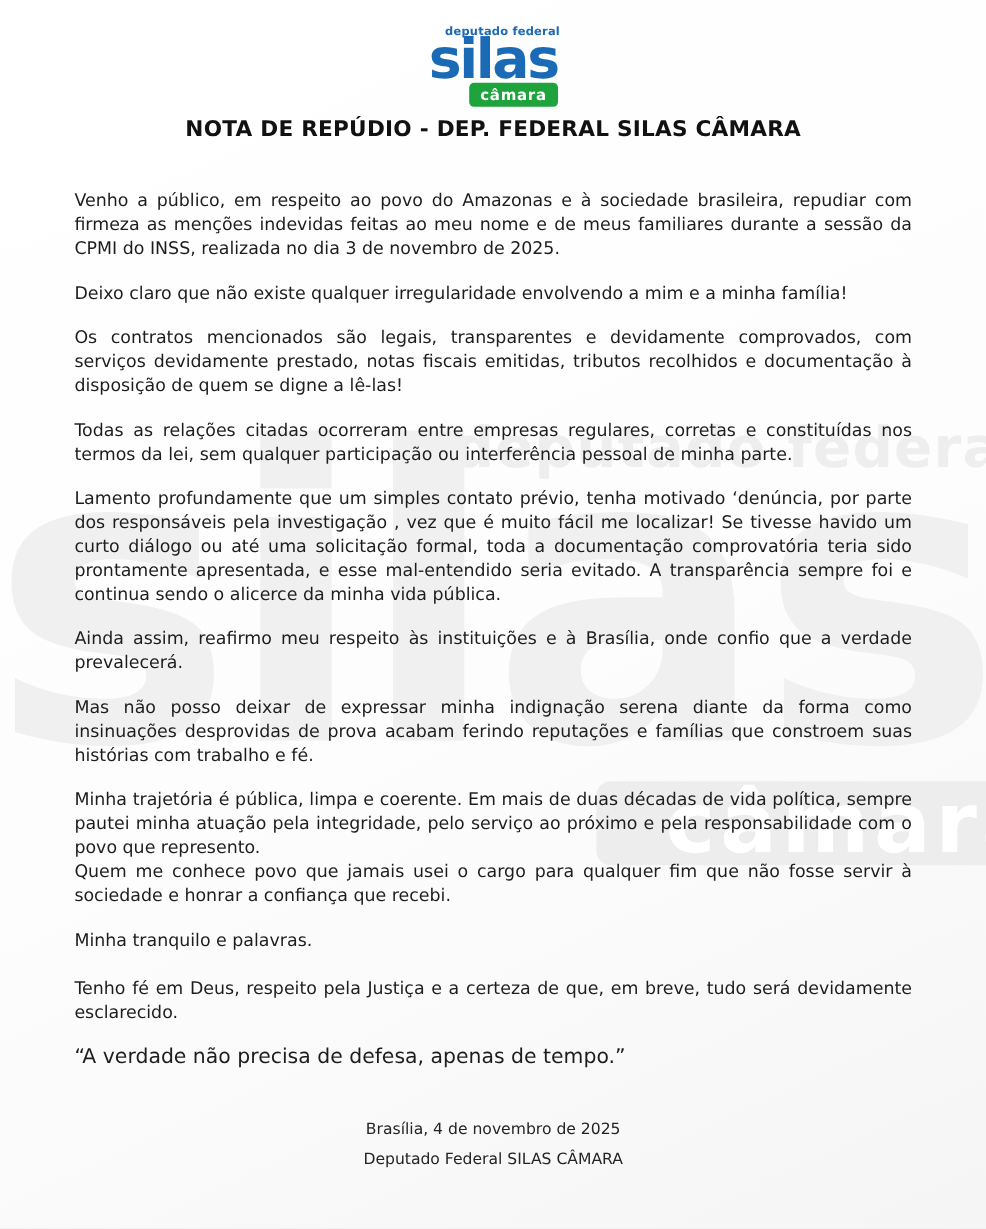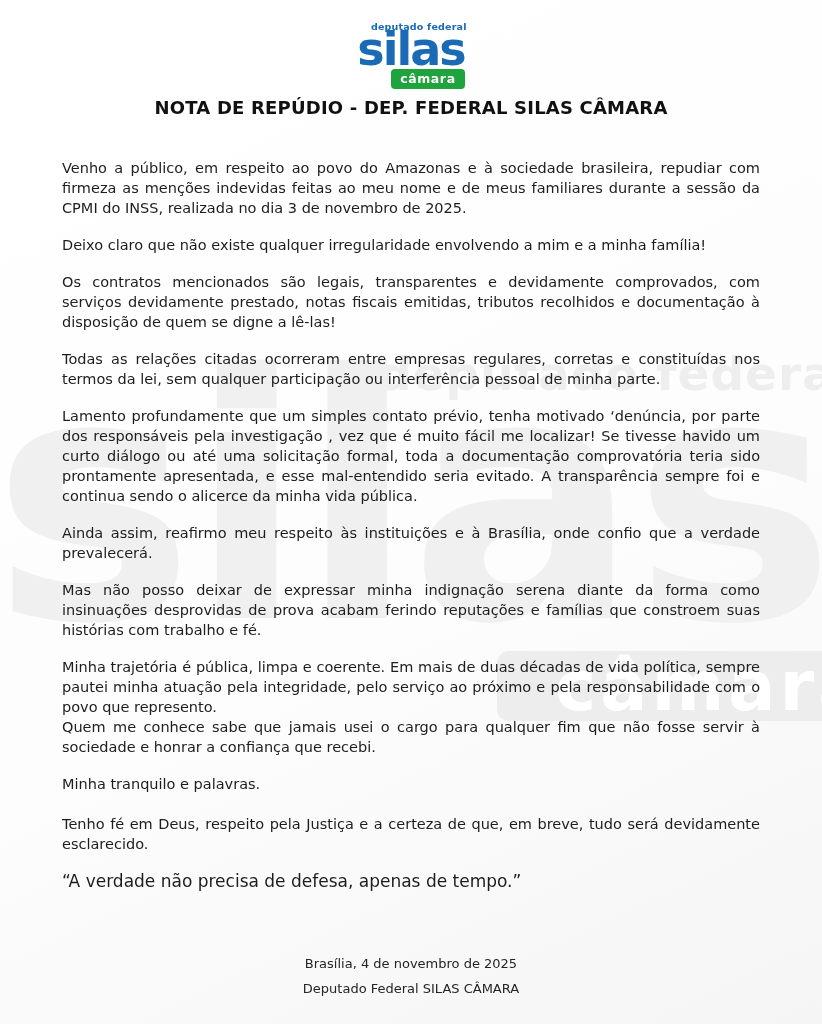--- a/index.html
+++ b/index.html
@@ -61,21 +61,21 @@
   }
   .bodytext{
     margin-top:40px;font-size:14.5px;line-height:20px;text-align:justify;
   }
   .bodytext p{margin:0 0 17px;}
   .bodytext b,.quote b{font-weight:400;}
   .quote{
     margin:0;font-size:17px;line-height:20px;
   }
   .footer{
-    margin-top:60px;text-align:center;
+    margin-top:38px;text-align:center;
     font-size:13px;line-height:25px;color:#242424;
   }
 </style>
 </head>
 <body>
 
 <div class="page">
 
   <div class="wm" aria-hidden="true">
     <div class="wm-tagline">deputado federal</div>
@@ -98,21 +98,21 @@
     <h1 class="title">NOTA DE REPÚDIO - DEP. FEDERAL SILAS CÂMARA</h1>
 
     <main class="bodytext">
         <p><span>Venho a público, em respeito ao povo do Amazonas e à sociedade brasileira, repudiar com firmeza as menções indevidas feitas ao meu nome e de meus familiares durante a sessão da CPMI do INSS, realizada no dia </span><b>3 de novembro de 2025.</b></p>
         <p><span>Deixo claro que não existe qualquer irregularidade envolvendo a mim e a minha família!</span></p>
         <p><span>Os contratos mencionados são legais, transparentes e devidamente comprovados, com serviços devidamente prestado, notas fiscais emitidas, tributos recolhidos e documentação à disposição de quem se digne a lê-las!</span></p>
         <p><span>Todas as relações citadas ocorreram entre empresas regulares, corretas e constituídas nos termos da lei, sem qualquer participação ou interferência pessoal de minha parte.</span></p>
         <p><span>Lamento profundamente que um simples contato prévio, tenha motivado ‘denúncia, por parte dos responsáveis pela investigação , vez que é muito fácil me localizar! Se tivesse havido um curto diálogo ou até uma solicitação formal, </span><b>toda a documentação comprovatória teria sido prontamente apresentada,</b><span> e </span><b>esse mal-entendido seria evitado.</b><span> A transparência sempre foi e continua sendo o alicerce da minha vida pública.</span></p>
         <p><span>Ainda assim, </span><b>reafirmo meu respeito às instituições e à Brasília</b><span>, onde confio que a verdade prevalecerá.</span></p>
         <p><span>Mas não posso deixar de </span><b>expressar minha indignação serena</b><span> diante da forma como </span><b>insinuações desprovidas de prova</b><span> acabam </span><b>ferindo reputações e famílias</b><span> que constroem suas histórias com trabalho e fé.</span></p>
-        <p><span>Minha trajetória é pública, limpa e coerente. Em mais de duas décadas de vida política, </span><b>sempre pautei minha atuação pela integridade, pelo serviço ao próximo e pela responsabilidade com o povo que represento.</b><br><span>Quem me conhece sabe que </span><b>jamais usei o cargo para qualquer fim que não fosse servir à sociedade e honrar a confiança que recebi.</b></p>
+        <p><span>Minha trajetória é pública, limpa e coerente. Em mais de duas décadas de vida política, </span><b>sempre pautei minha atuação pela integridade, pelo serviço ao próximo e pela responsabilidade com o povo que represento.</b><br><span>Quem me conhece povo que </span><b>jamais usei o cargo para qualquer fim que não fosse servir à sociedade e honrar a confiança que recebi.</b></p>
         <p><span>Minha </span><b>tranquilo e palavras.</b><br><br><span>Tenho </span><b>fé em Deus, respeito pela Justiça</b><span> e a certeza de que, em breve, </span><b>tudo será devidamente esclarecido.</b></p>
       </main>
 
     <p class="quote">“A verdade não precisa de defesa, apenas de tempo.”</p>
 
     <footer class="footer">
       <div>Brasília, 4 de novembro de 2025</div>
       <div>Deputado Federal SILAS CÂMARA</div>
     </footer>
 

